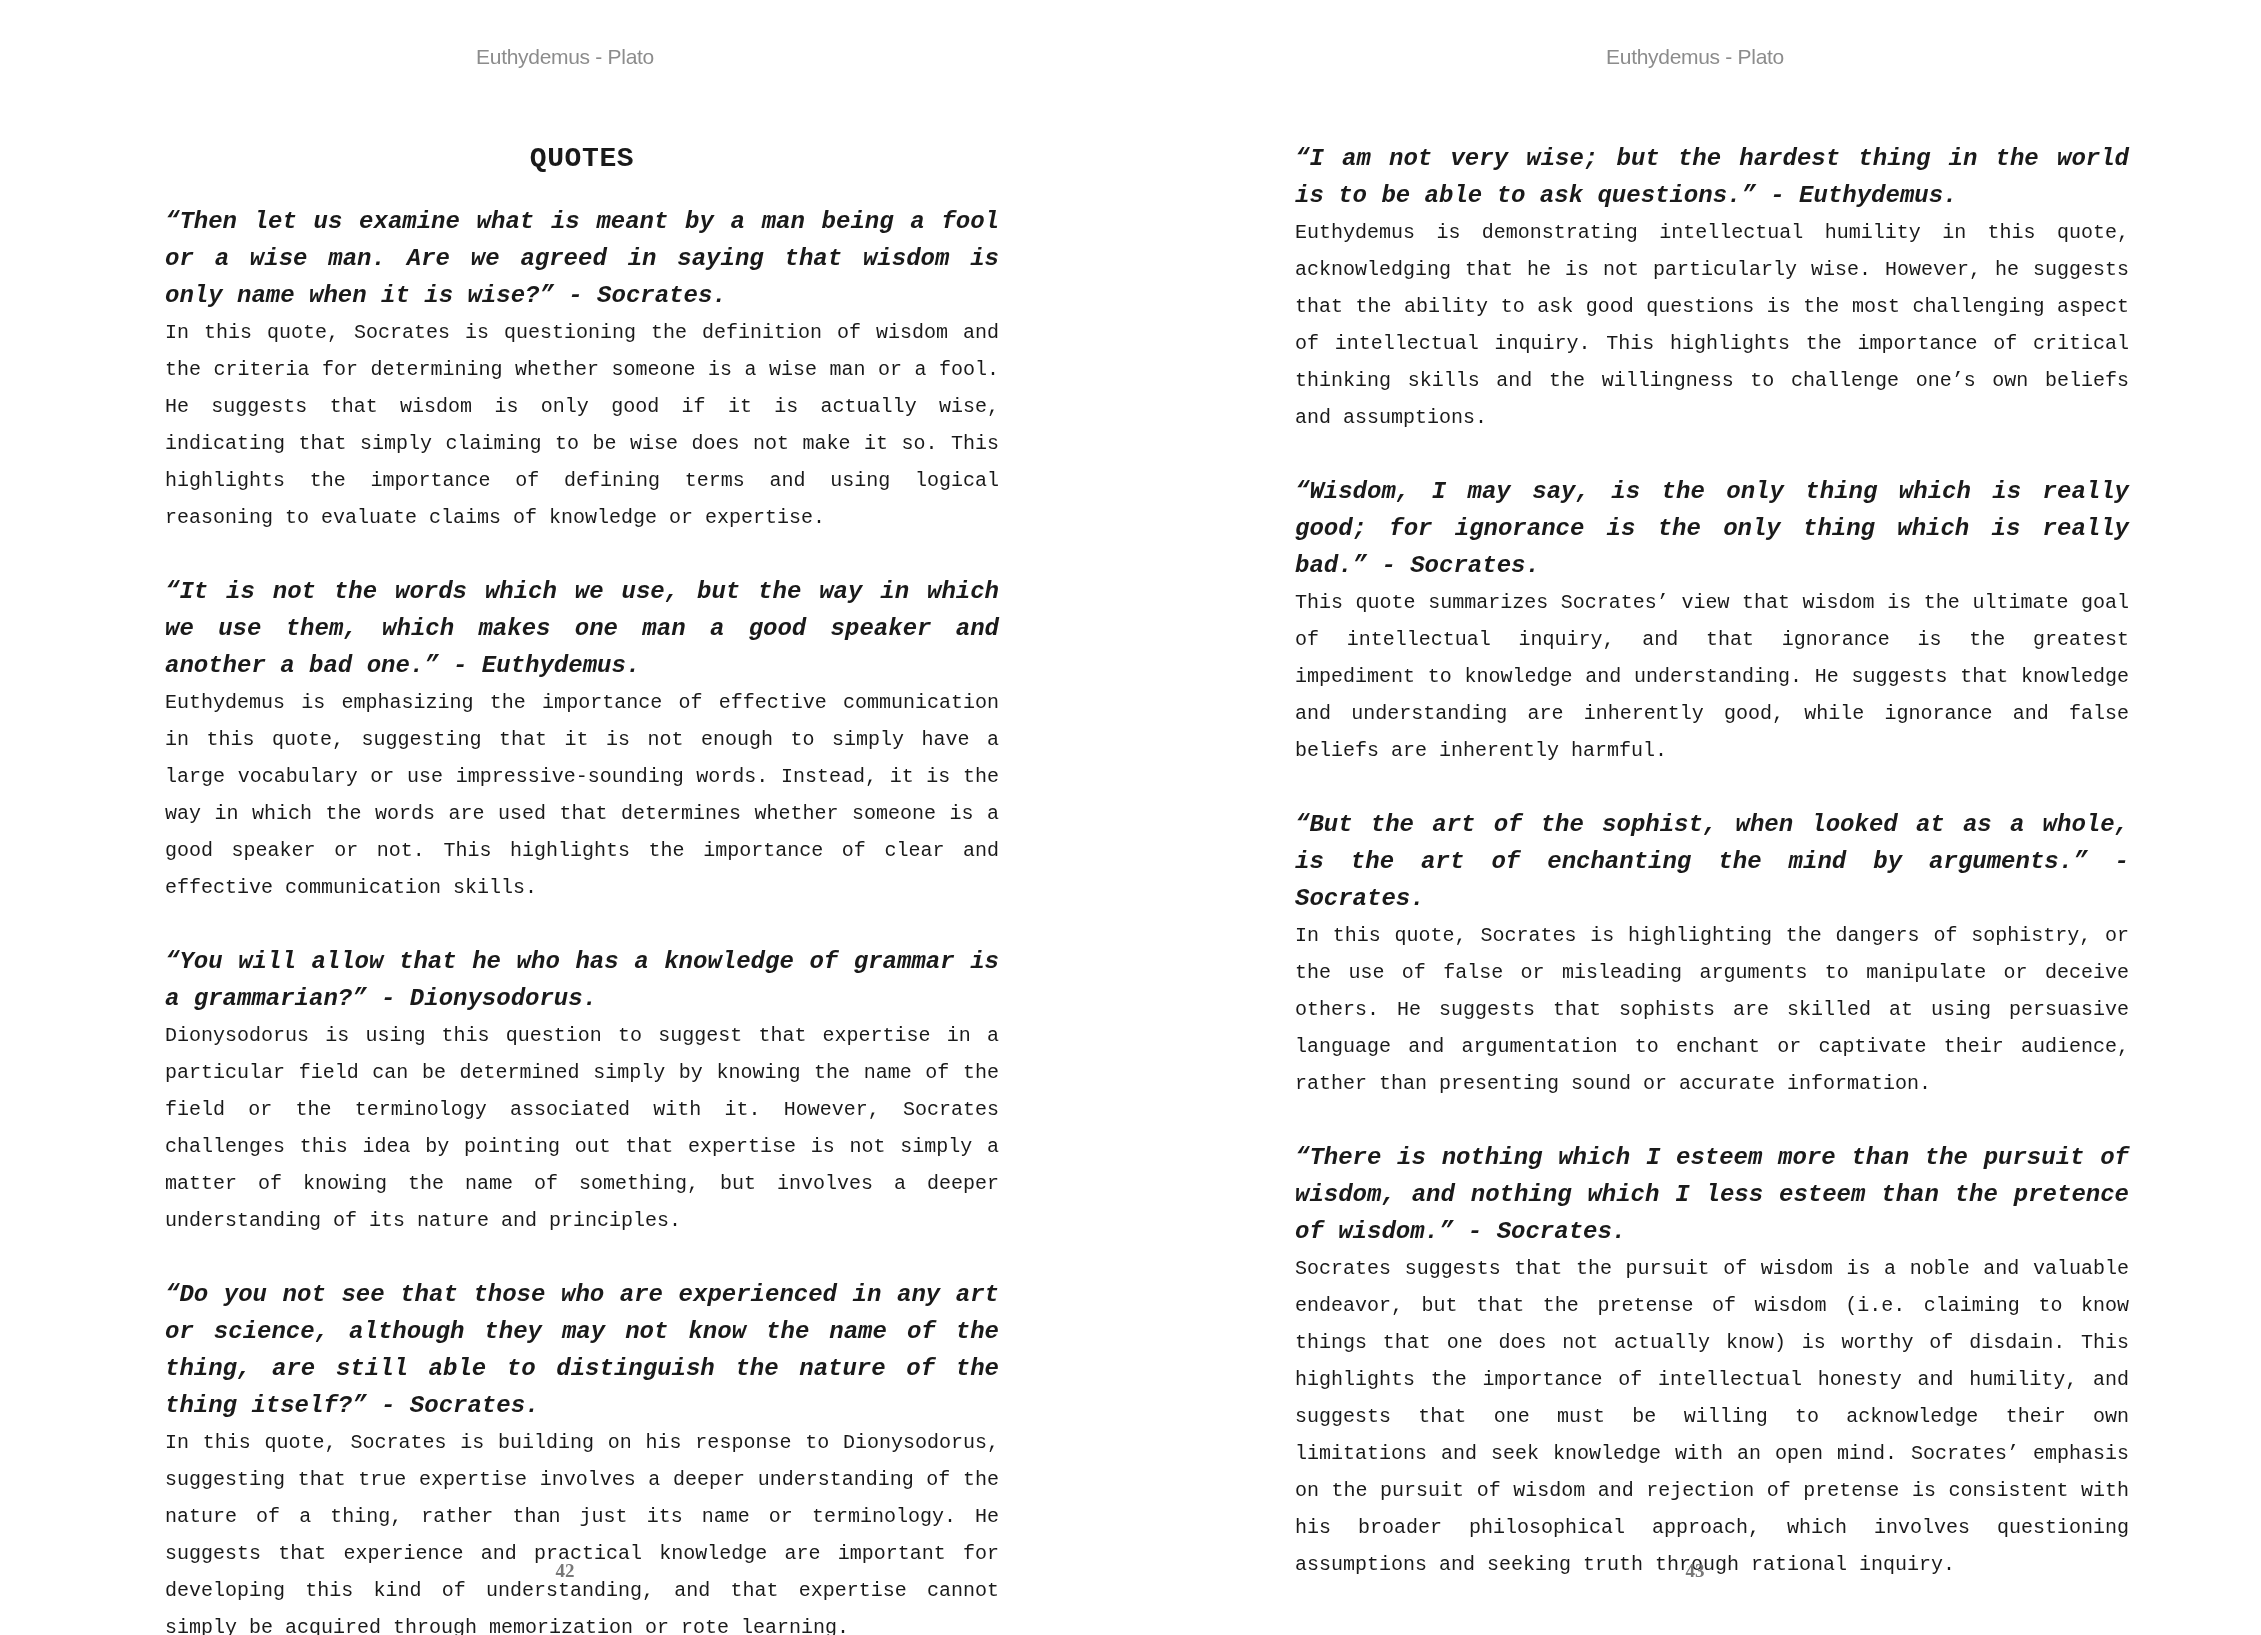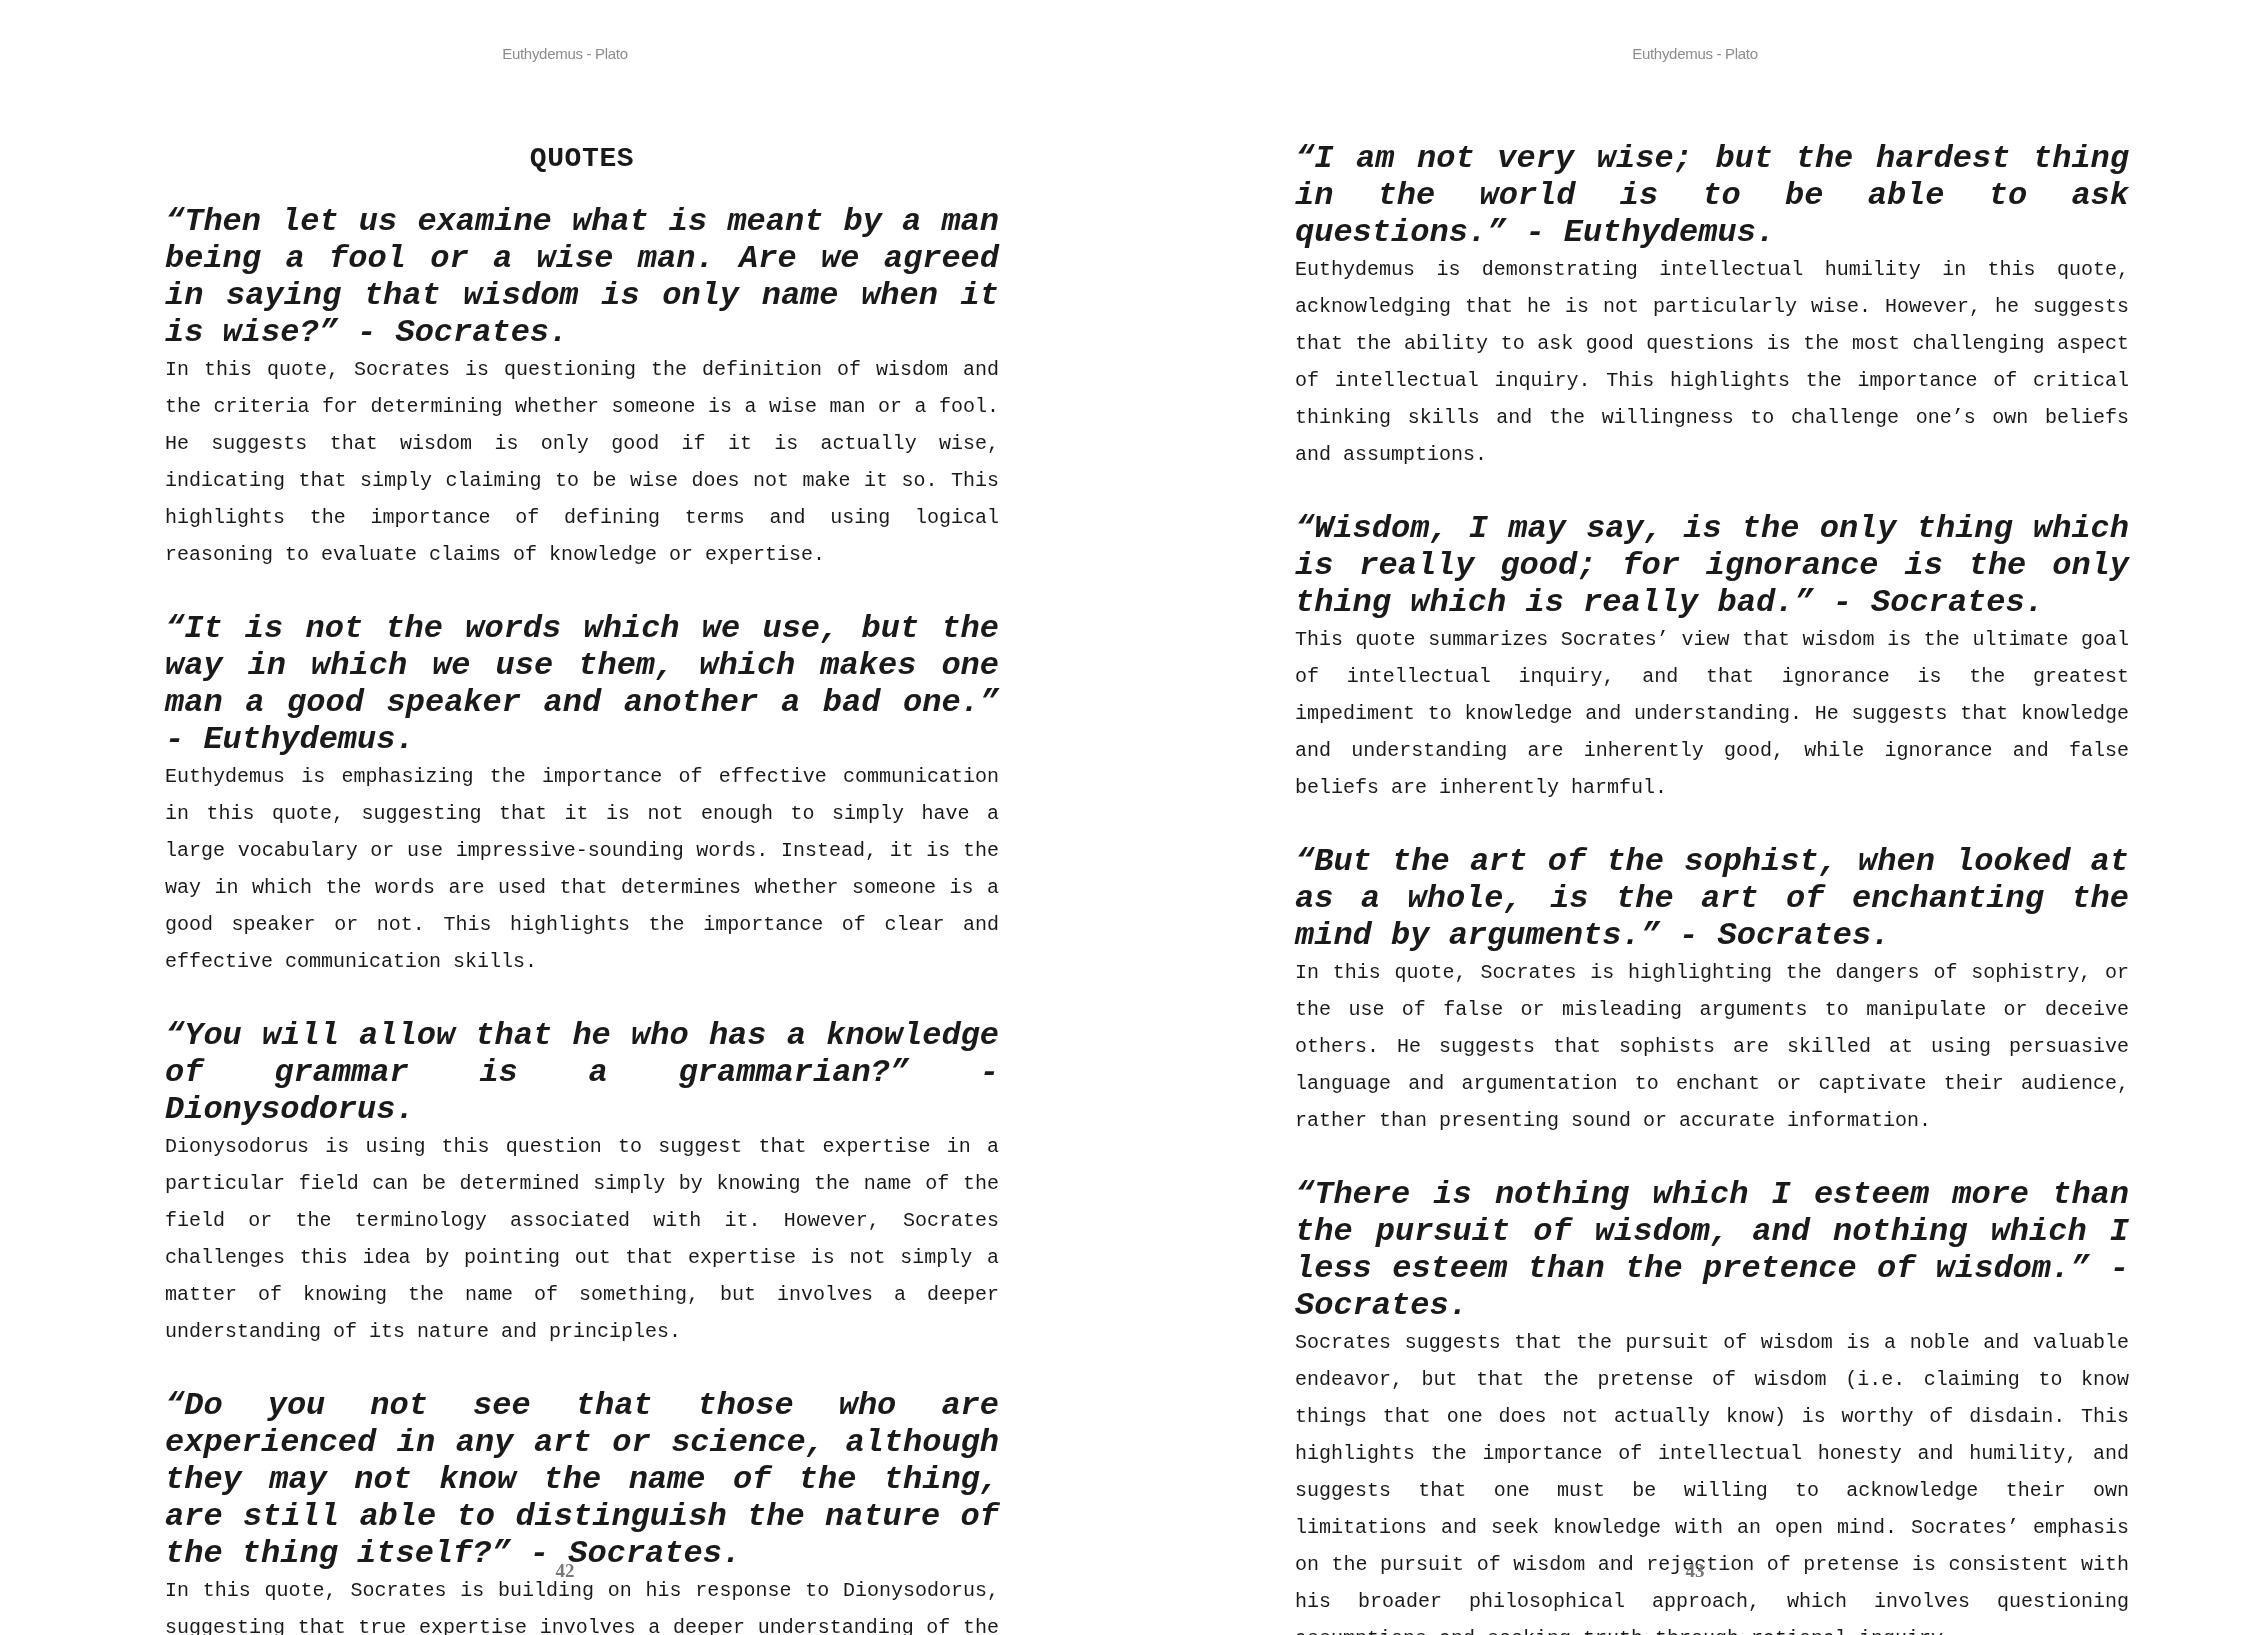--- a/index.html
+++ b/index.html
@@ -2,39 +2,39 @@
 <html style="font-size:10px"><head>
 <meta charset="utf-8">
 <style>
   html, body { margin: 0; padding: 0; background: #ffffff; }
   body { width: 2261px; height: 1636px; position: relative; overflow: hidden; }
   .spread { position: absolute; left: 0; top: 0; width: 2261px; height: 1636px; display: flex; }
   .page { position: relative; width: 1130px; height: 1636px; background: #fff; }
   .divider { position: absolute; left: 1130px; top: 0; width: 1.9px; height: 1636px; background: #8a8a8a; }
   .running-head {
     position: absolute; top: 45px; left: 0; width: 100%; text-align: center;
-    font-family: "Liberation Sans", sans-serif; font-size: 15px; color: #8c8c8c; letter-spacing: -0.3px;
+    font-family: "Liberation Sans", sans-serif; font-size: 21px; color: #8c8c8c; letter-spacing: -0.3px;
   }
   .folio {
     position: absolute; top: 1560px; left: 0; width: 100%; text-align: center;
     font-family: "Liberation Serif", serif; font-size: 19px; color: #777; font-weight: bold;
   }
   .content {
     position: absolute; top: 140px; width: 834px;
     font-family: Liberation Mono, monospace; color: #1a1a1a; margin-left: 16px;
   }
   .page.left .content { left: 149px; }
   .page.right .content { left: 1279px; left: 149px; }
   .title {
     text-align: center; font-weight: bold; font-size: 28px; letter-spacing: 0.6px;
     margin: 0 0 26.4px 0; line-height: 37px;
   }
   .entry { margin-bottom: 37px; }
   .quote {
-    font-style: italic; font-weight: bold; font-size: 32px; line-height: 37px;
+    font-style: italic; font-weight: bold; font-size: 24px; line-height: 37px;
     text-align: justify; margin: 0;
   }
   .commentary {
     font-size: 20px; line-height: 37px; text-align: justify; margin: 0;
   }
   .page.right .content { top: 140px; }
 </style>
 </head>
 <body>
 

